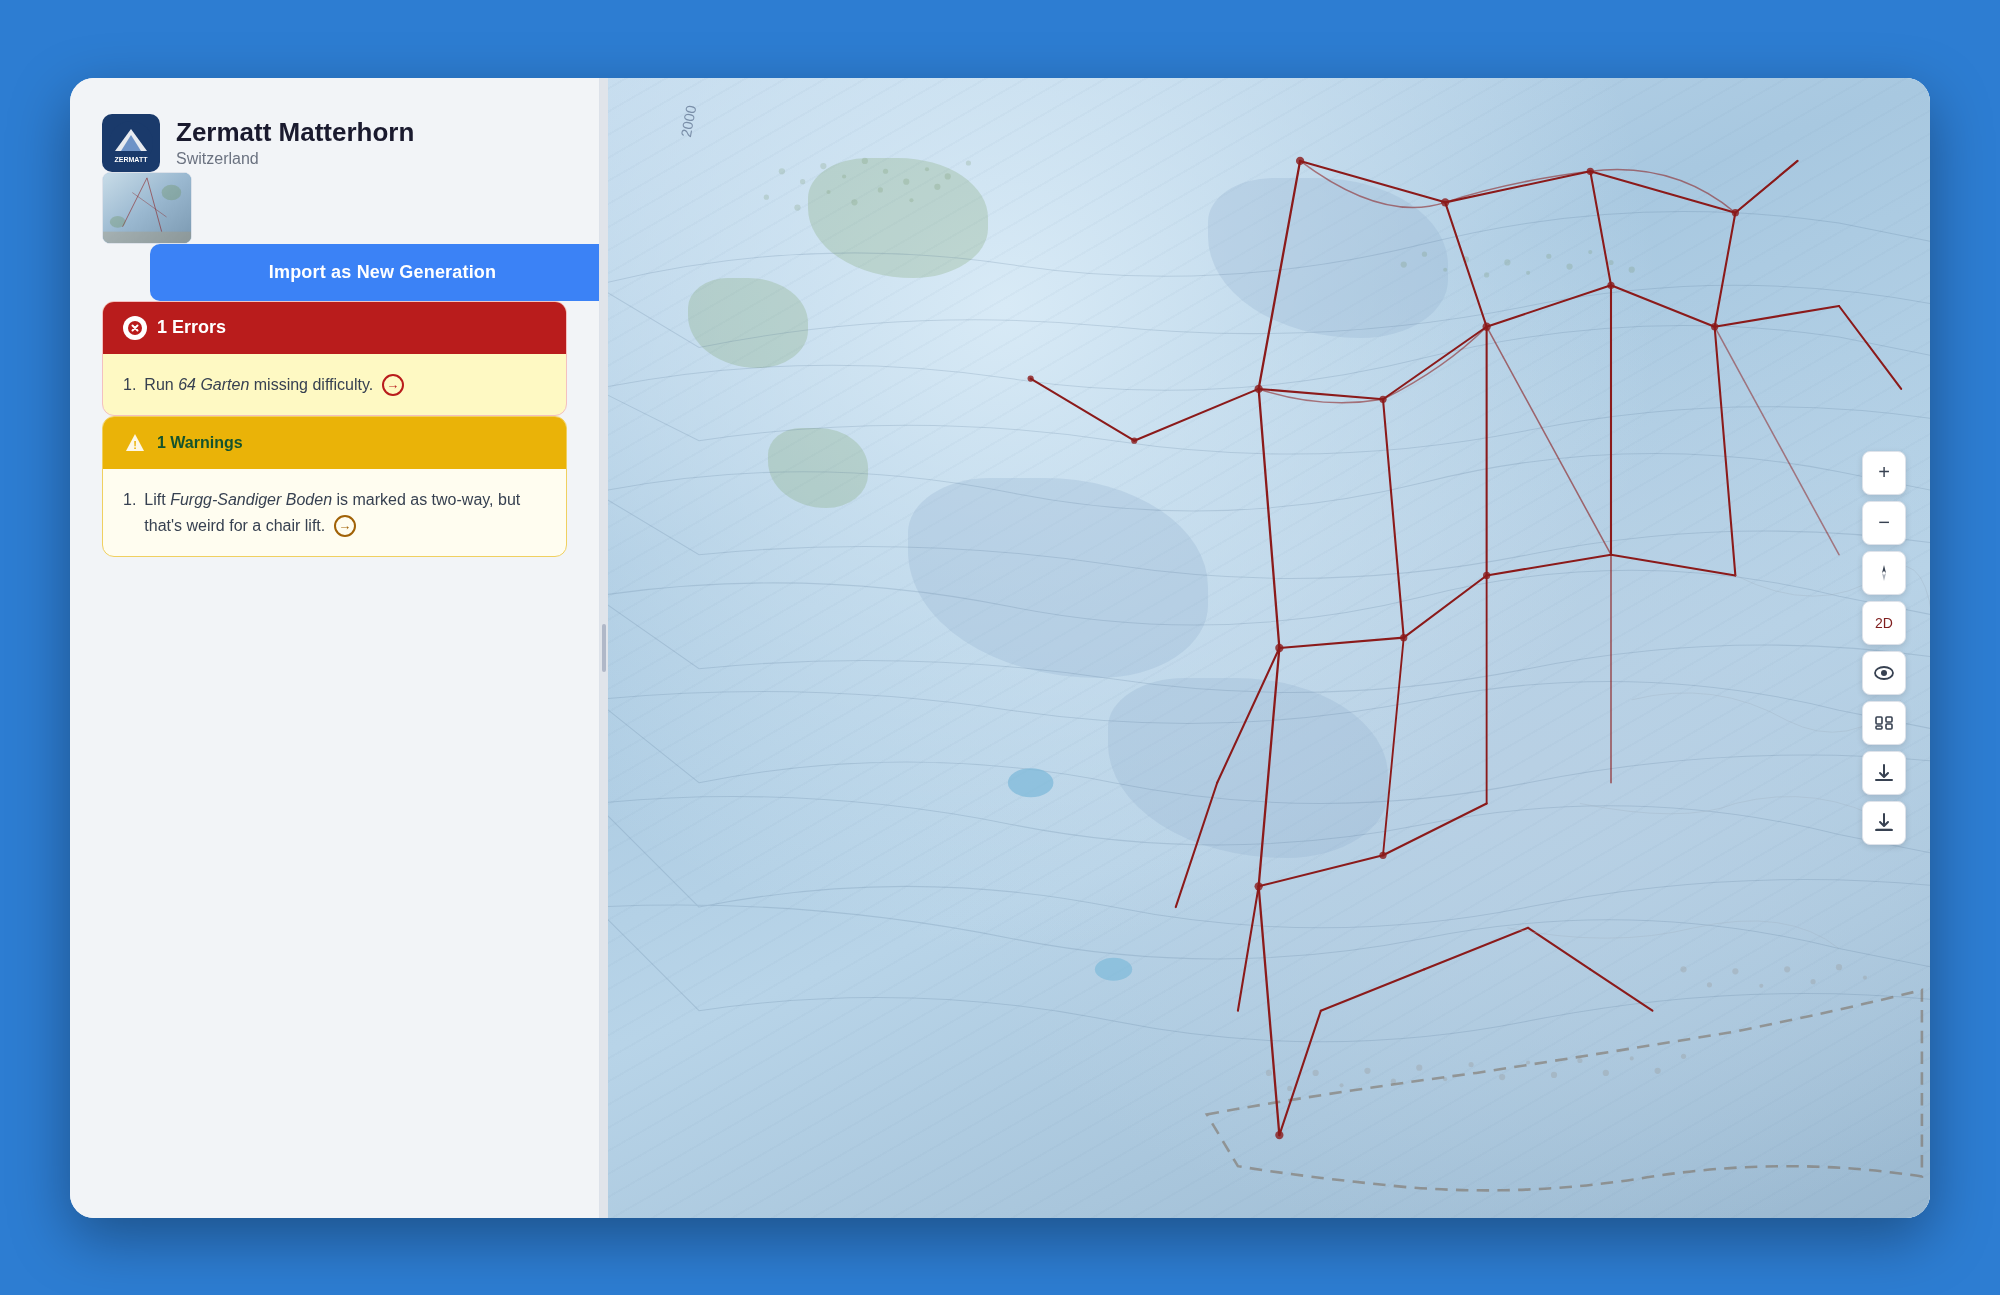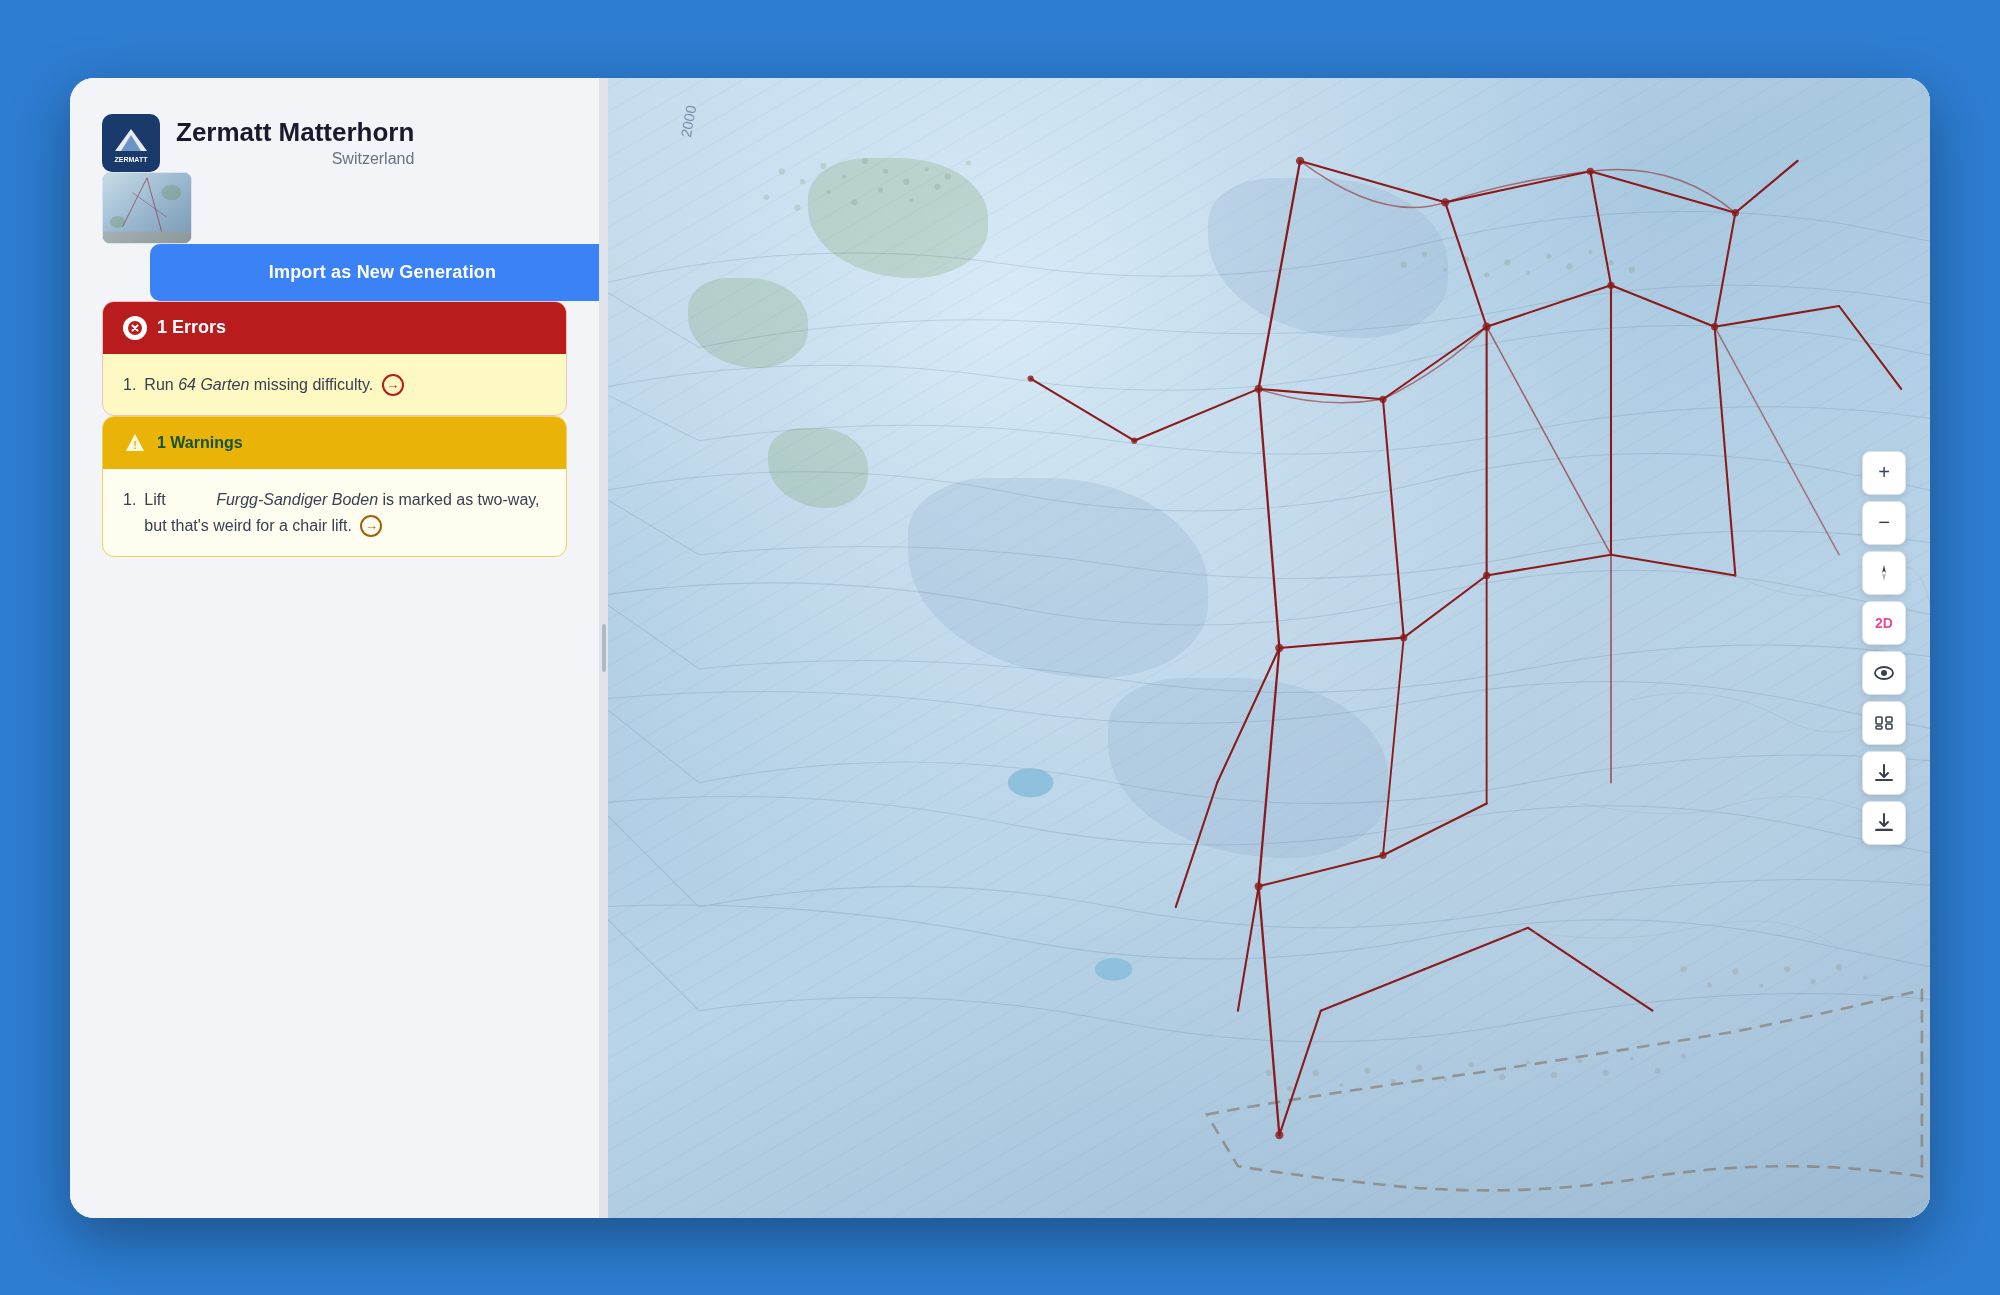--- a/index.html
+++ b/index.html
@@ -67,21 +67,20 @@
     .resort-name {
       font-size: 26px;
       font-weight: 700;
       color: #1a1a2e;
     }
 
     .resort-country {
       font-size: 16px;
       color: #6b7280;
       margin-top: 2px;
-      text-align: right;
     }
 
     
     .resort-thumbnail {
       width: 90px;
       height: 72px;
       border-radius: 8px;
       overflow: hidden;
       border: 1px solid #dde2ea;
       background: #b8d4e8;
@@ -244,21 +243,20 @@
       font-size: 16px;
       color: #374151;
       line-height: 1.6;
       list-style: none;
       display: flex;
       gap: 8px;
     }
 
     .warning-item em {
       font-style: italic;
-      margin-left: 46px;
     }
 
     .circle-arrow-warning {
       display: inline-flex;
       align-items: center;
       justify-content: center;
       width: 22px;
       height: 22px;
       border: 2px solid #a16207;
       border-radius: 50%;
@@ -330,22 +328,22 @@
       justify-content: center;
       cursor: pointer;
       font-size: 20px;
       color: #374151;
       box-shadow: 0 2px 6px rgba(0,0,0,0.12);
       font-weight: 500;
     }
 
     .map-control-2d {
       font-size: 14px;
-      font-weight: 700;
-      color: #ec4899;
+      font-weight: 400;
+      color: #7f1d1d;
     }
 
     
     .map-svg {
       position: absolute;
       inset: 0;
       width: 100%;
       height: 100%;
     }
 

